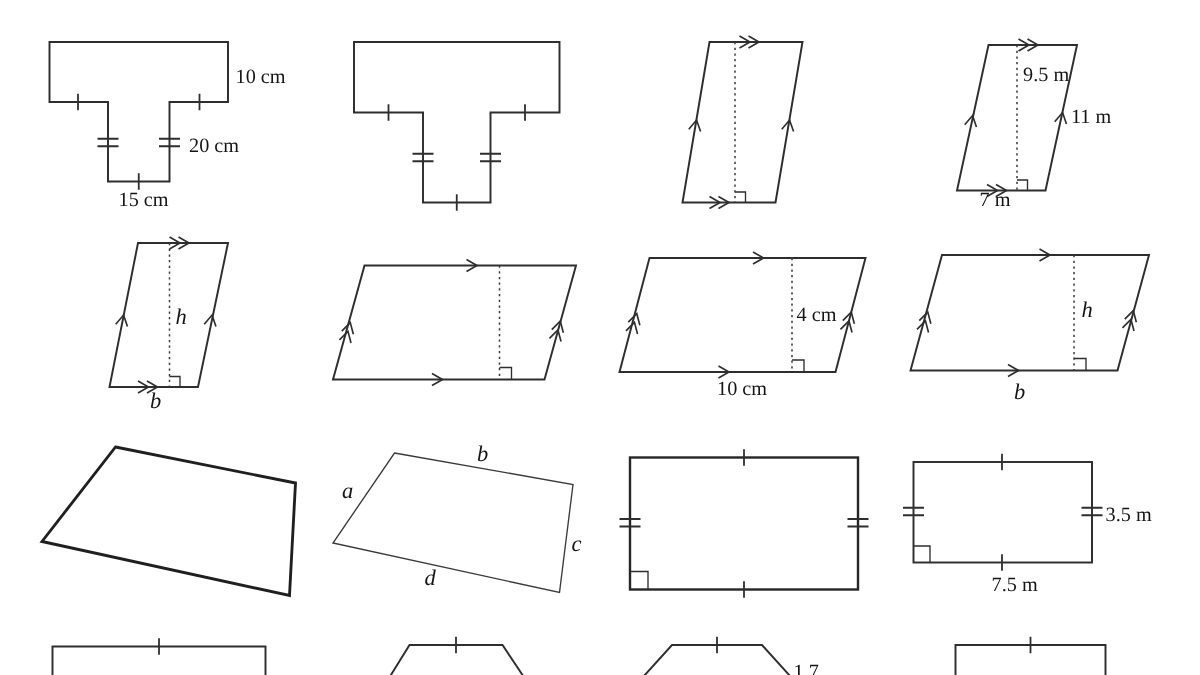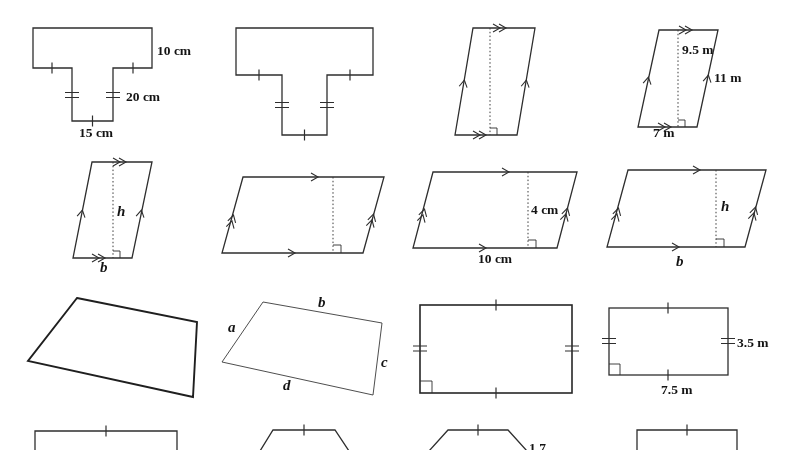--- a/index.html
+++ b/index.html
@@ -1,18 +1,18 @@
 <!DOCTYPE html>
 <html><head>
 <meta charset="utf-8">
 <style>
   html,body { margin:0; padding:0; background:#ffffff; }
   .canvas {
     position:relative; width:780px; height:450px; background:#ffffff;
-    overflow:hidden; font-family:"Liberation Serif", serif;font-weight:bold;
+    overflow:hidden; font-family:"Liberation Serif", serif;
   }
   svg { display:block; }
   .s   { fill:none; stroke:#2e2e2e; stroke-width:1.3px; }
   .s2  { fill:none; stroke:#262626; stroke-width:1.6px; }
   .thick { fill:none; stroke:#1f1f1f; stroke-width:1.9px; }
   .thin  { fill:none; stroke:#3a3a3a; stroke-width:0.9px; }
   .t   { fill:none; stroke:#2e2e2e; stroke-width:1.2px; }
   .ra  { fill:none; stroke:#2e2e2e; stroke-width:0.9px; }
   .d   { fill:none; stroke:#3a3a3a; stroke-width:1px; stroke-dasharray:1.5 2.3; }
   .arr path { fill:none; stroke:#2e2e2e; stroke-width:1.1px; stroke-linejoin:miter; }

